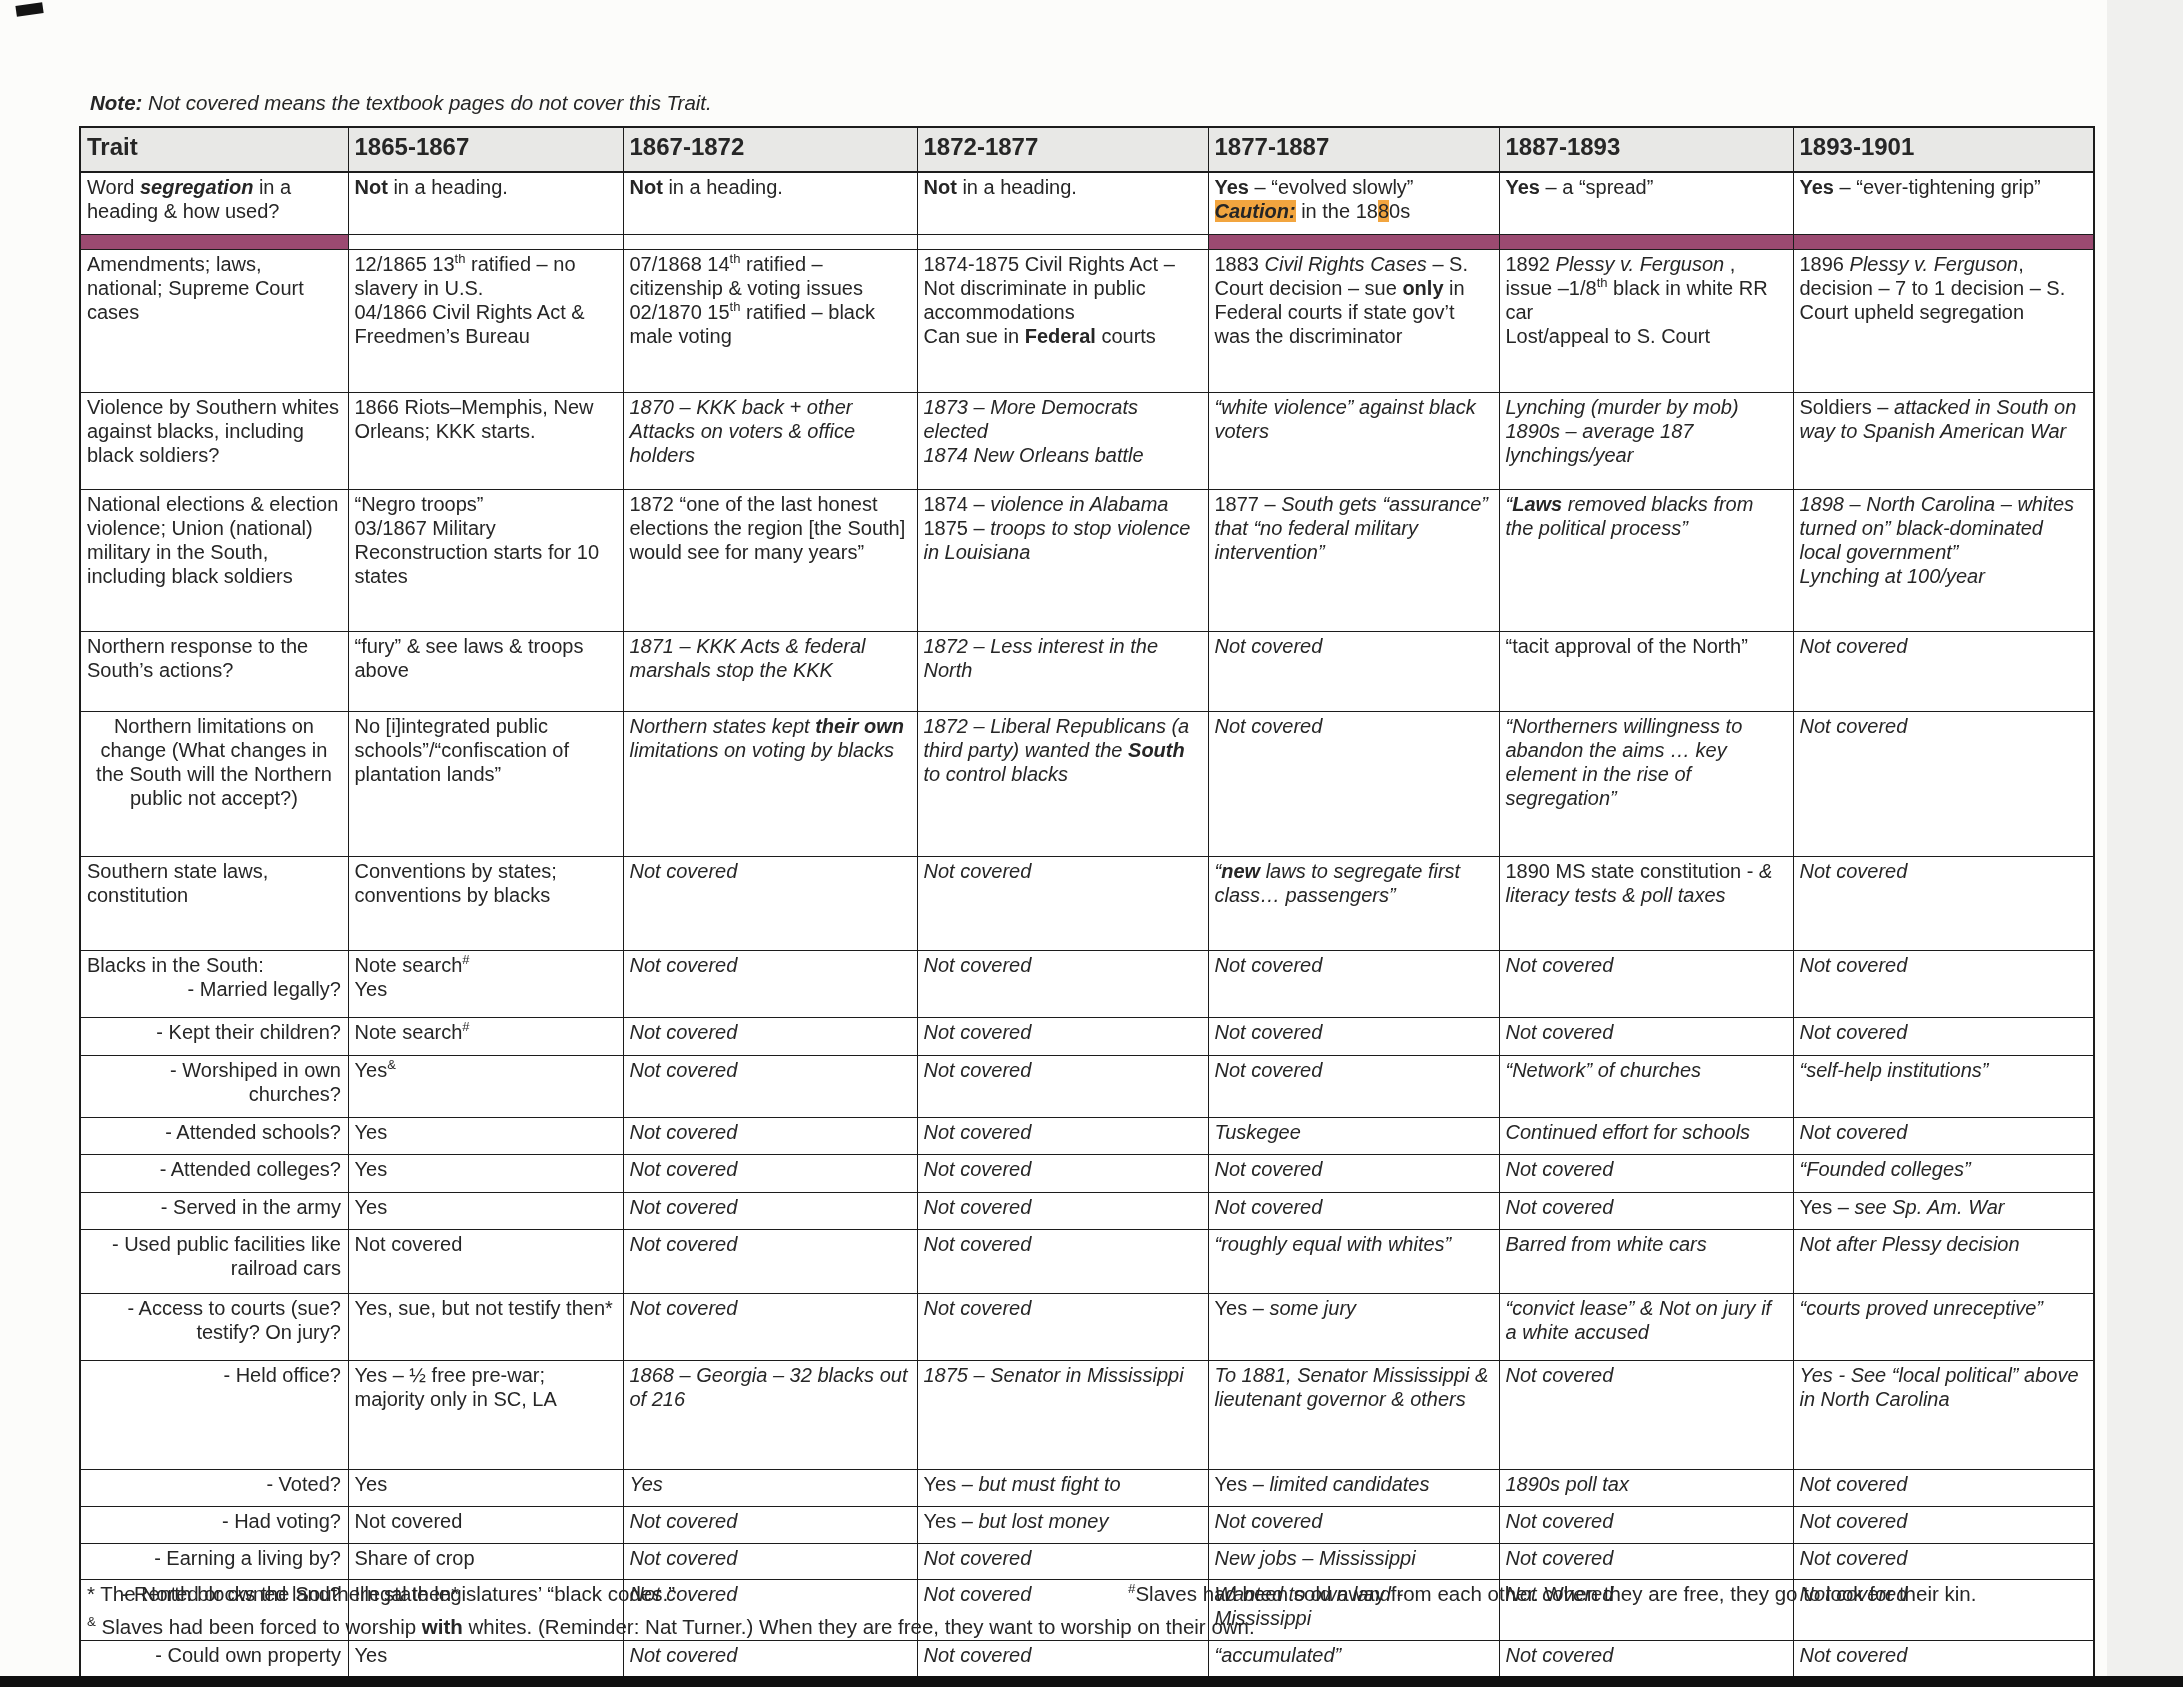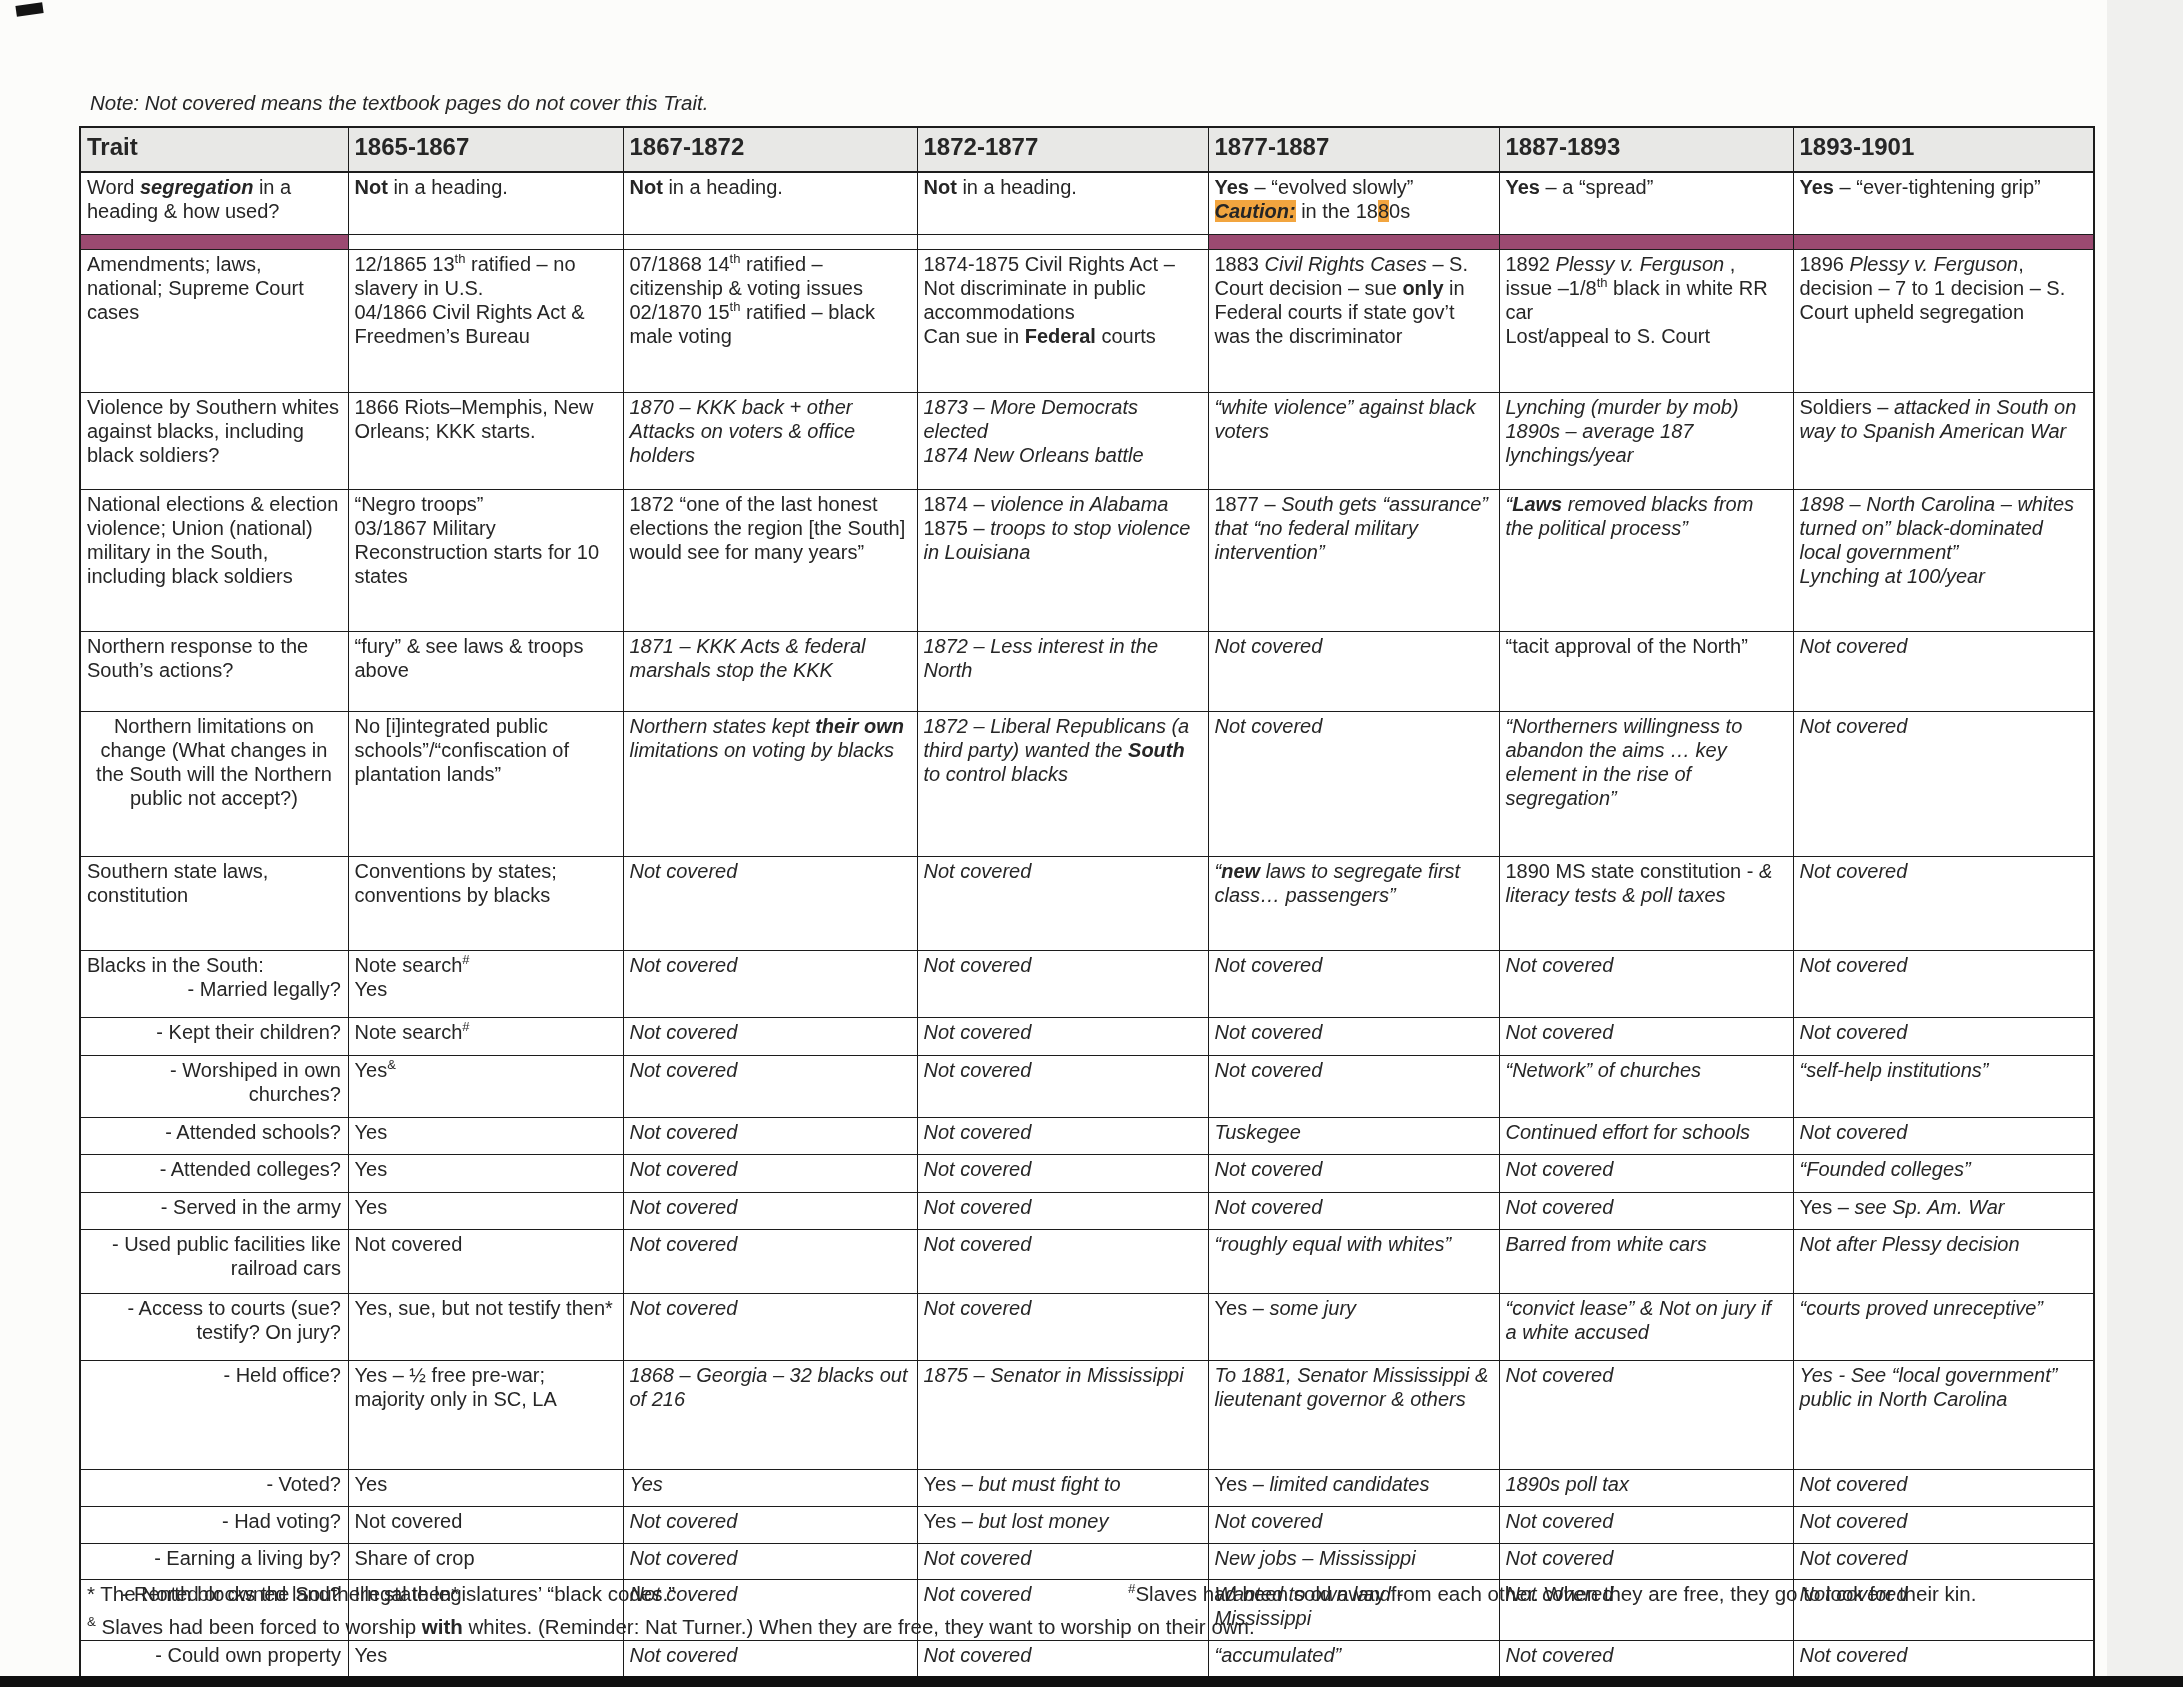--- a/index.html
+++ b/index.html
@@ -45,21 +45,21 @@
   .fn-right{flex:1;}
   .fn-line2{margin-top:5.3px;}
 </style>
 </head>
 <body>
 
 <div class="page">
   <div class="scan-speck"></div>
   <div class="scan-right-strip"></div>
 
-  <div class="note"><span style="font-weight: normal; font-style: italic;">Note:</span><span style="font-style: italic;"> Not covered means the textbook pages do not cover this Trait.</span></div>
+  <div class="note"><span style="font-weight: bold; font-style: italic;">Note:</span><span style="font-style: italic;"> Not covered means the textbook pages do not cover this Trait.</span></div>
 
   <table class="grid">
     <colgroup>
         <col style="width: 268px;">
         <col style="width: 275px;">
         <col style="width: 294px;">
         <col style="width: 291px;">
         <col style="width: 291px;">
         <col style="width: 294px;">
         <col style="width: 301px;">
@@ -253,21 +253,21 @@
         </tr>
         <tr>
           <td class="ta-r" style="height: 103px;">
             <div><span>- Held office?</span></div>
           </td>
           <td><span>Yes – ½ free pre-war; majority only in SC, LA</span></td>
           <td><span style="font-style: italic;">1868 – Georgia – 32 blacks out of 216</span></td>
           <td><span style="font-style: italic;">1875 – Senator in Mississippi</span></td>
           <td><span style="font-style: italic;">To 1881, Senator Mississippi &amp; lieutenant governor &amp; others</span></td>
           <td><span style="font-style: italic;">Not covered</span></td>
-          <td><span style="font-style: italic;">Yes - See “local government” public in North Carolina</span></td>
+          <td><span style="font-style: italic;">Yes - See “local political” above in North Carolina</span></td>
         </tr>
         <tr>
           <td class="ta-r" style="height: 31px;">
             <div><span>- Voted?</span></div>
           </td>
           <td><span>Yes</span></td>
           <td><span style="font-style: italic;">Yes</span></td>
           <td><span>Yes – </span><span style="font-style: italic;">but must fight to</span></td>
           <td><span>Yes – </span><span style="font-style: italic;">limited candidates</span></td>
           <td><span style="font-style: italic;">1890s poll tax</span></td>

